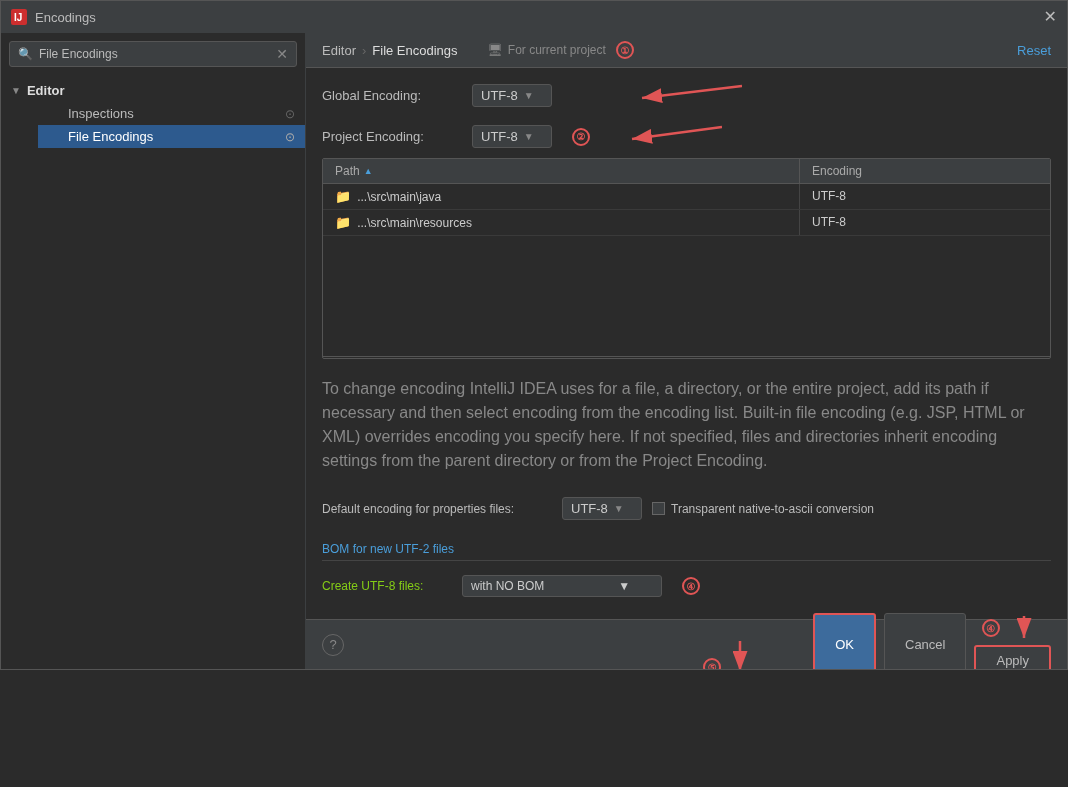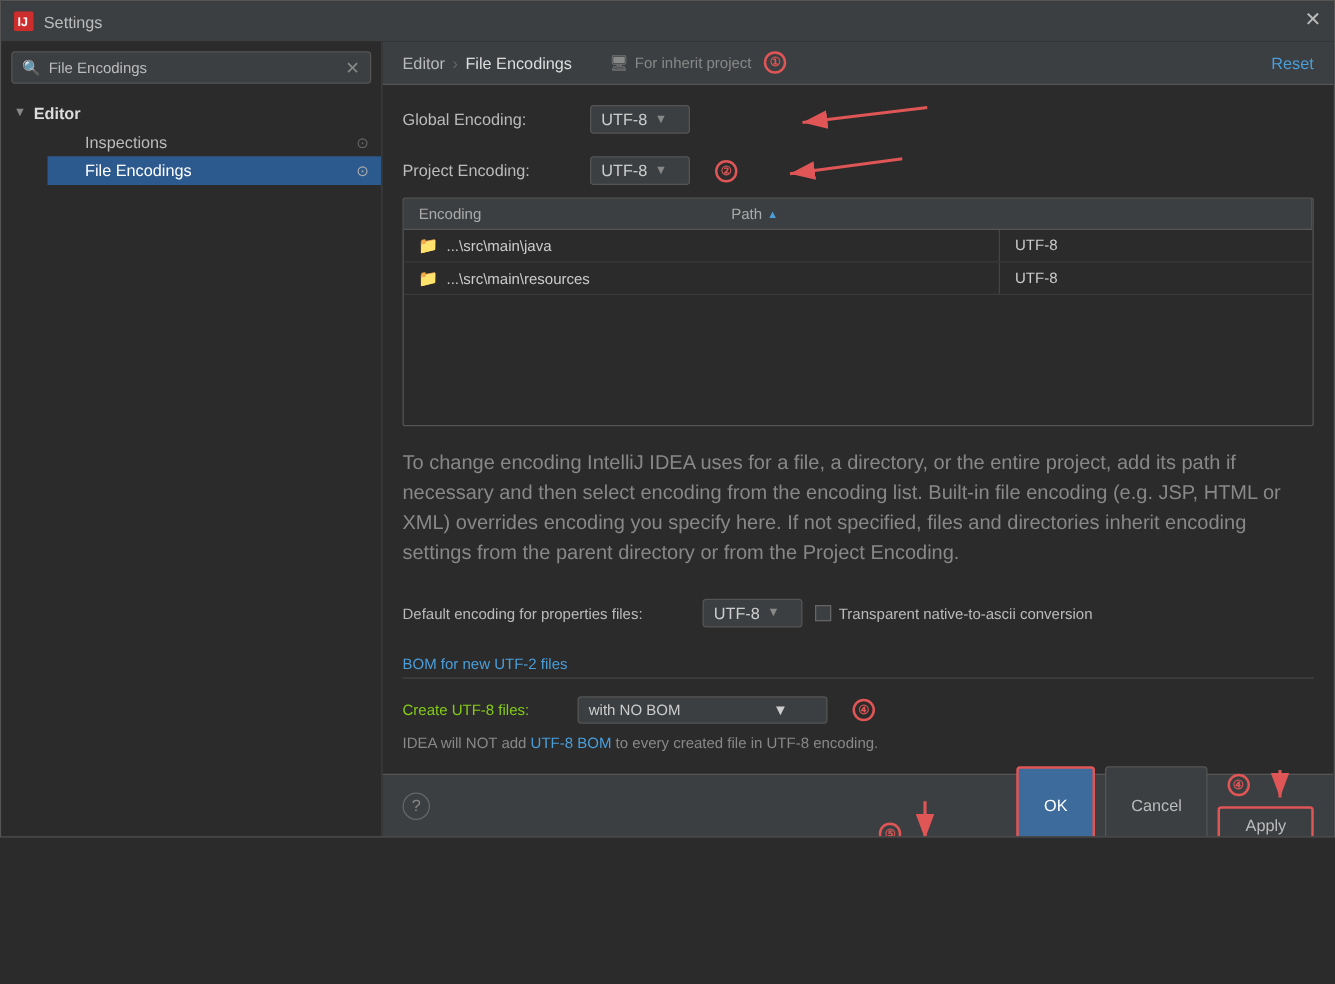--- a/index.html
+++ b/index.html
@@ -410,21 +410,21 @@
 <div class="window">
 
   <div class="title-bar">
     <div class="title-bar-left">
       <div class="title-bar-icon">
         <svg width="16" height="16" viewBox="0 0 16 16">
           <rect width="16" height="16" rx="2" fill="#cc2e2e"></rect>
           <text x="3" y="12" font-size="10" fill="white" font-weight="bold">IJ</text>
         </svg>
       </div>
-      <span class="title-text">Settings</span>
+      <span class="title-text">Encodings</span>
     </div>
     <span class="title-bar-close">✕</span>
   </div>
 
   <div class="main-content">
 
     <div class="sidebar">
       <div class="search-box">
         <span style="color:#888; font-size:12px;">🔍</span>
         <input type="text" value="File Encodings" placeholder="File Encodings" style="">
@@ -450,21 +450,21 @@
 
       <div class="panel-header">
         <div style="display:flex; align-items:center; gap:10px;">
           <div class="breadcrumb">
             <span>Editor</span>
             <span class="breadcrumb-sep">›</span>
             <span class="breadcrumb-current">File Encodings</span>
           </div>
           <div class="for-current-project">
             <span style="font-size:12px;">🖥</span>
-            <span>For inherit project</span>
+            <span>For current project</span>
           </div>
           <div class="circle-num">①</div>
         </div>
         <button class="reset-btn">Reset</button>
       </div>
 
       <div class="panel-body">
 
         <div class="relative-container" style="display:flex; flex-direction:column; gap:18px;">
           <div class="encoding-row">
@@ -499,26 +499,26 @@
                   <polygon points="0 0, 8 3, 0 6" fill="#e05555"></polygon>
                 </marker>
               </defs>
               <line x1="180" y1="8" x2="90" y2="20" stroke="#e05555" stroke-width="2.5" marker-end="url(#arrowhead2)"></line>
             </svg>
           </div>
         </div>
 
         <div class="path-table">
           <div class="table-header">
-            <div class="th enc-col">
-              <span>Encoding</span>
-            </div>
             <div class="th path-col">
               <span>Path</span>
               <span class="sort-arrow">▲</span>
+            </div>
+            <div class="th enc-col">
+              <span>Encoding</span>
             </div>
           </div>
           <div class="table-body">
             <div class="table-row">
               <div class="td path-col">
                 <span class="folder-icon">📁</span>
                 <span>...\src\main\java</span>
               </div>
               <div class="td enc-col">UTF-8</div>
             </div>
@@ -557,23 +557,20 @@
 
         <div>
           <div class="section-header" style="margin-bottom:8px;">BOM for new UTF-2 files</div>
           <div class="bom-row">
             <span class="bom-label">Create UTF-8 files:</span>
             <div class="bom-select">
               <span>with NO BOM</span>
               <span class="dropdown-arrow">▼</span>
             </div>
             <div class="circle-num" style="margin-left:10px;">④</div>
-          </div>
-          <div class="bom-info">
-            <span>IDEA will NOT add </span><span class="link-text">UTF-8 BOM</span><span> to every created file in UTF-8 encoding.</span>
           </div>
         </div>
 
       </div>
 
       <div class="footer">
         <div class="footer-left">
           <div class="footer-help">?</div>
         </div>
         <div class="footer-right">

